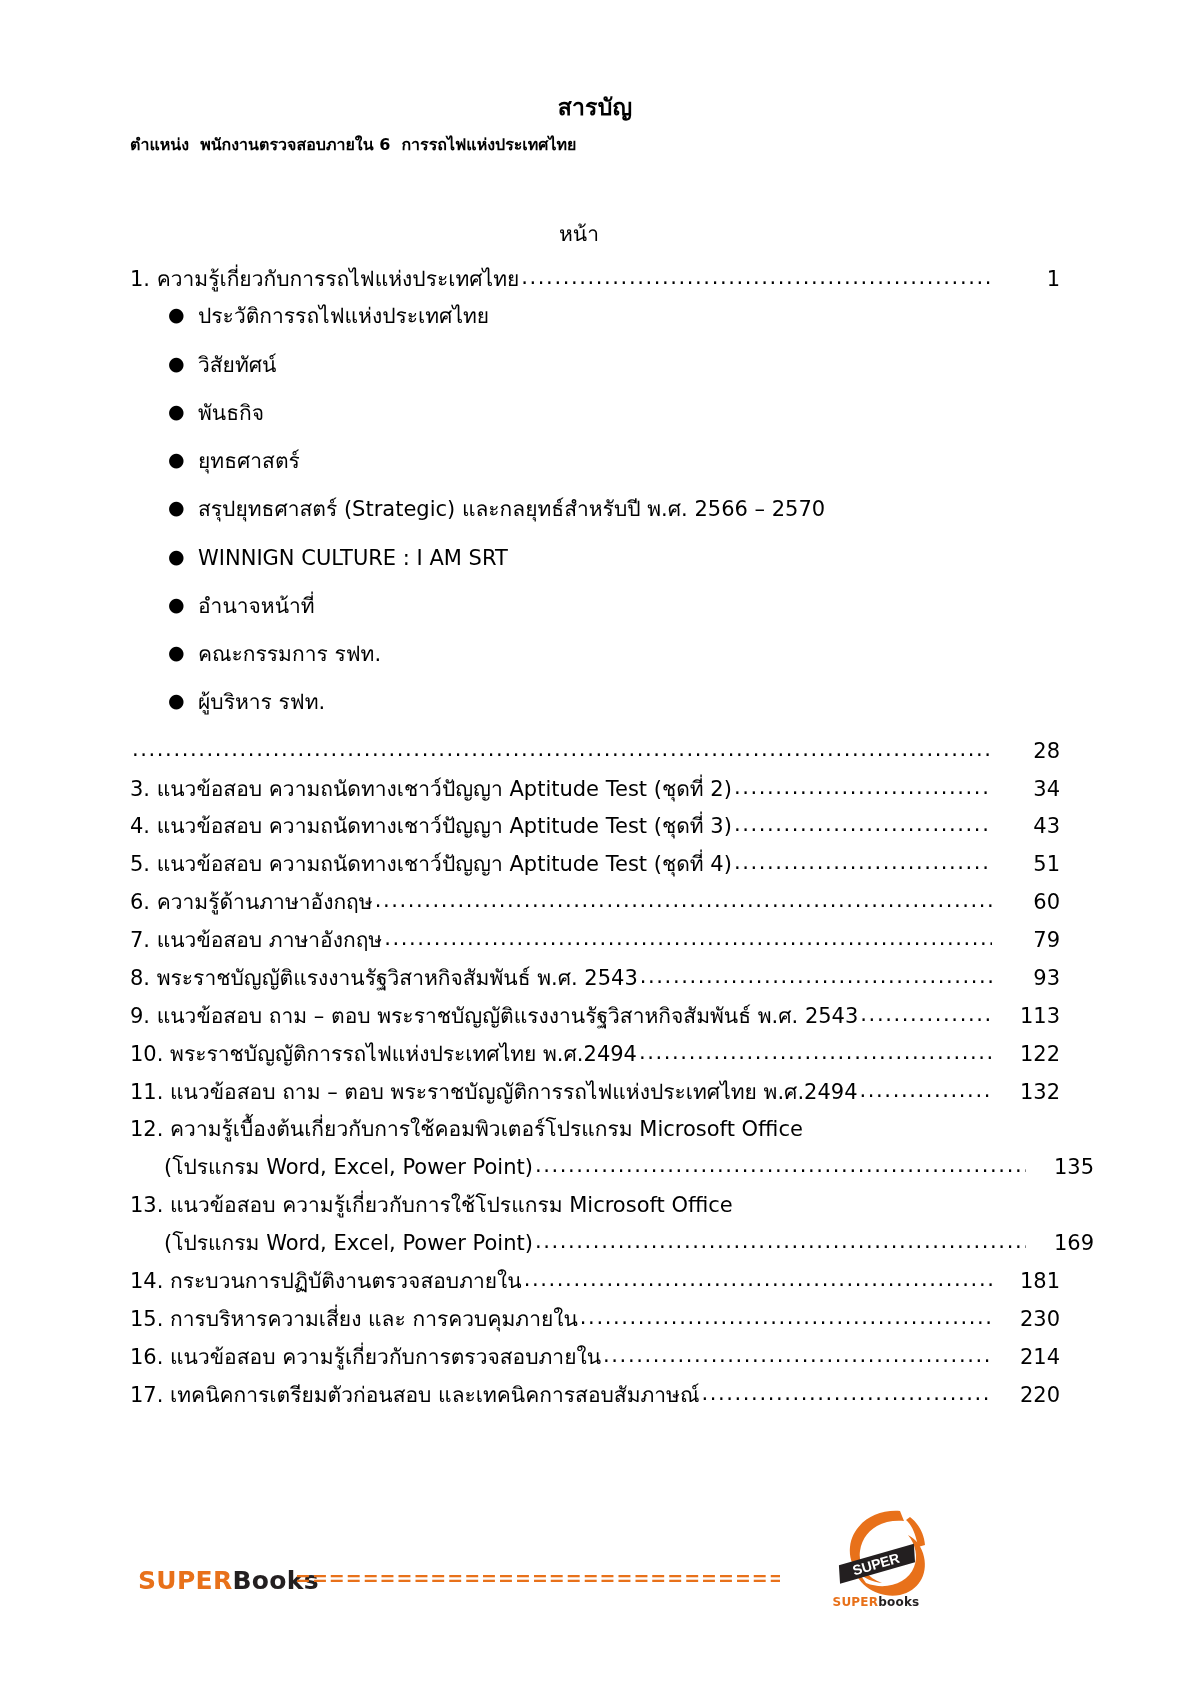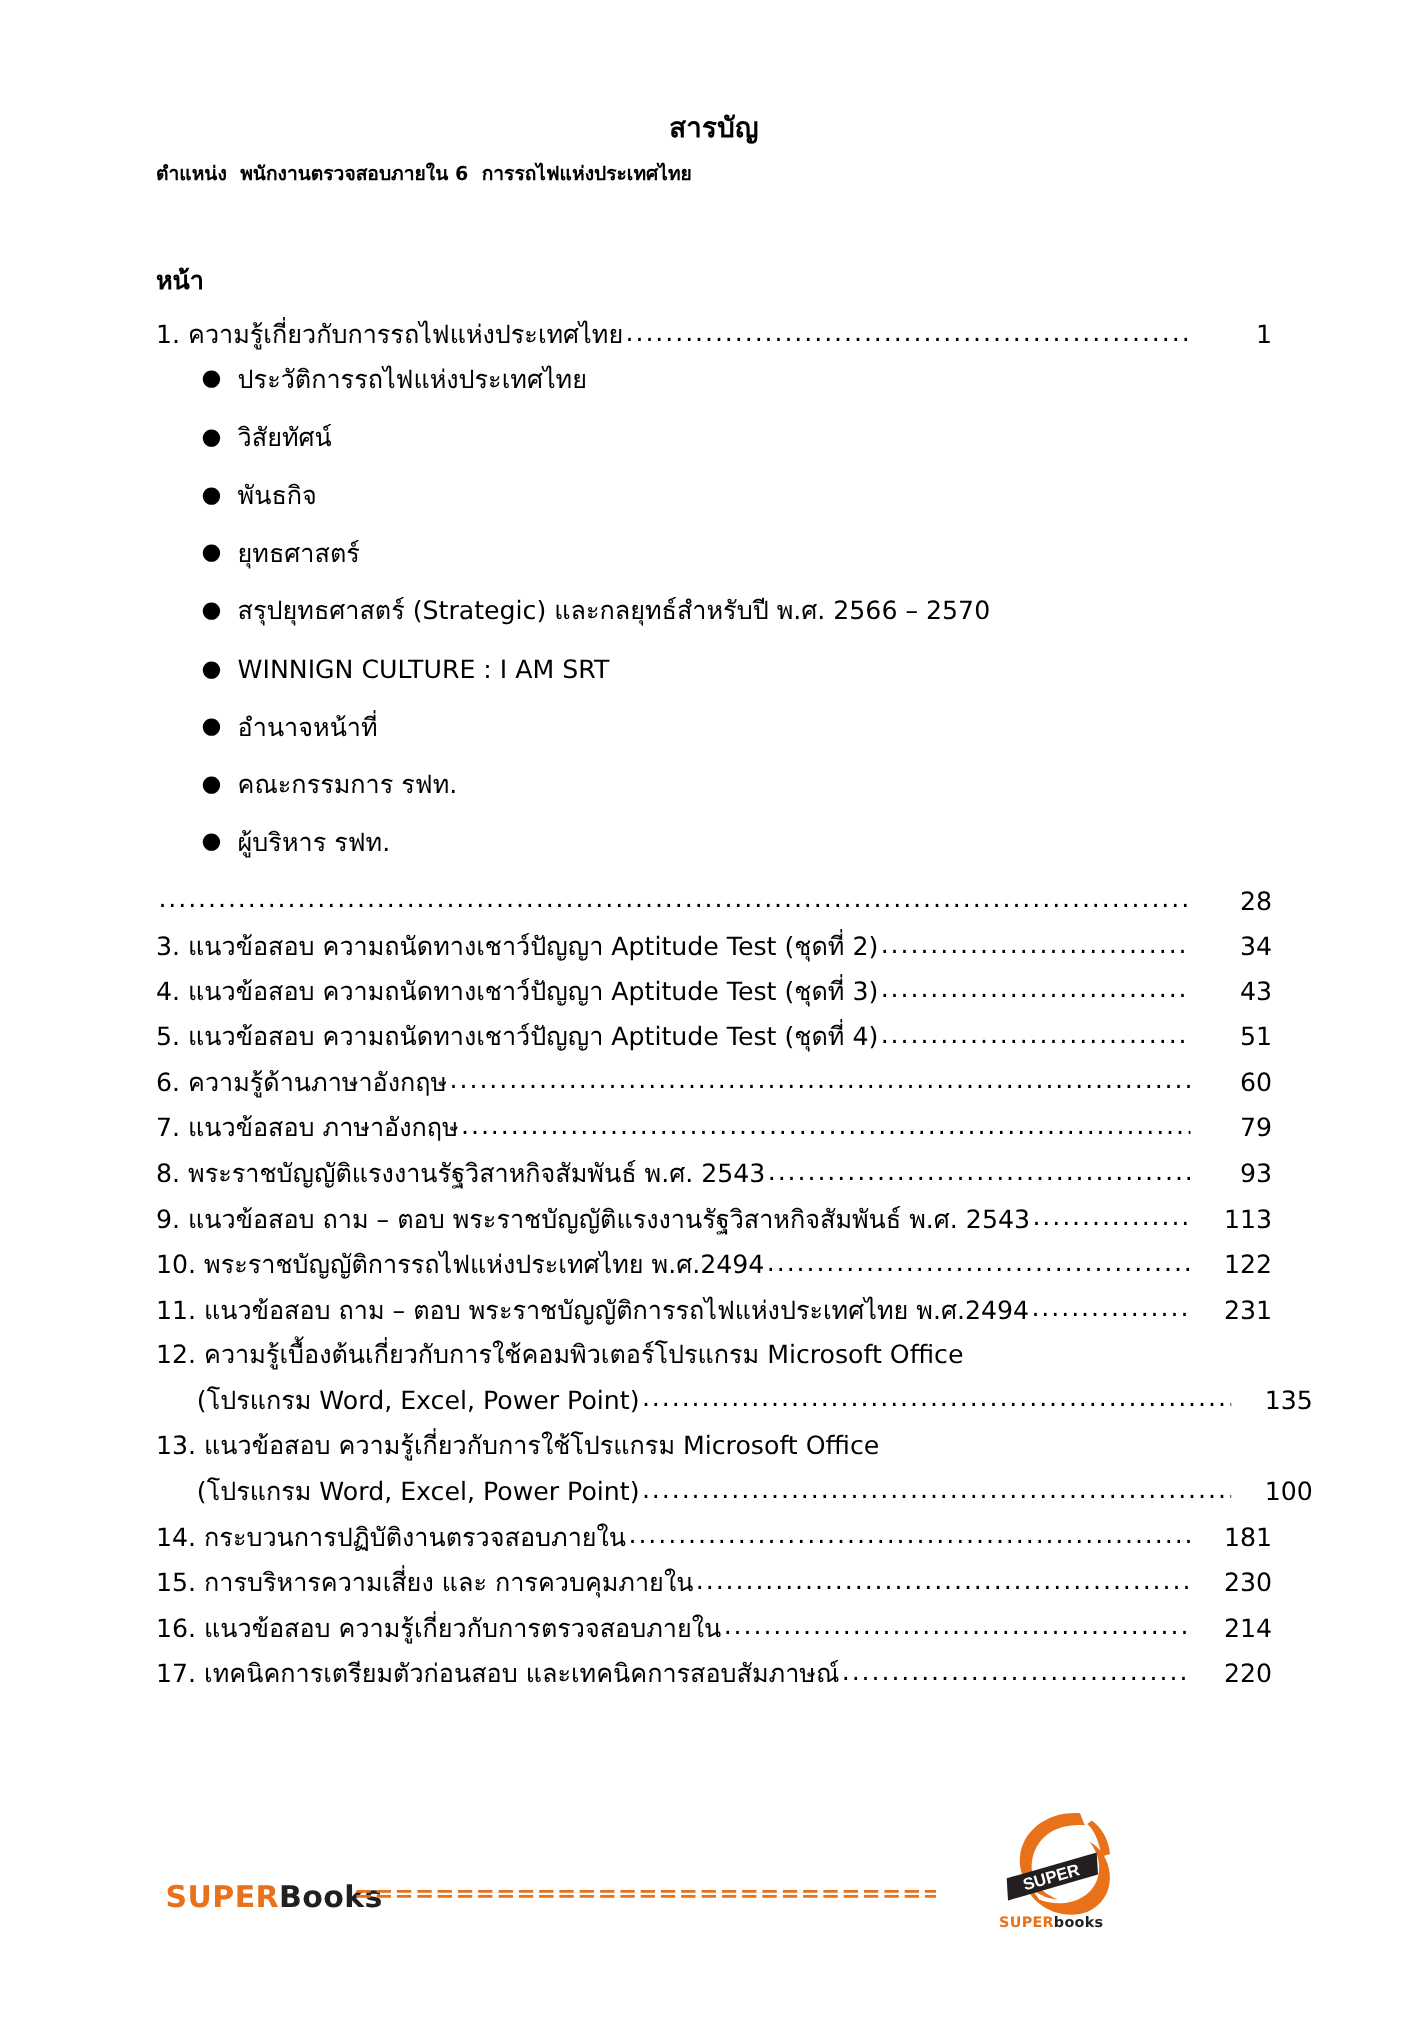--- a/index.html
+++ b/index.html
@@ -31,23 +31,23 @@
     letter-spacing: 0.2px;
   }
   .doc-subtitle {
     font-size: 16px;
     font-weight: bold;
     line-height: 1.5;
     margin: 0 0 60px 0;
     white-space: pre;
   }
   .page-col-header {
-    text-align: left;
-    font-size: 21px;
-    font-weight: bold;
+    text-align: center;
+    font-size: 21px;
+    font-weight: normal;
     padding-right: 32px;
     margin-bottom: 16px;
   }
   .toc {
     width: 100%;
   }
   .toc-row {
     display: flex;
     align-items: baseline;
     font-size: 21px;
@@ -259,41 +259,41 @@
         <span class="toc-pageno">113</span>
       </div>
       <div class="toc-row">
         <span class="toc-label">10. พระราชบัญญัติการรถไฟแห่งประเทศไทย พ.ศ.2494</span>
         <span class="leader">......................................................................................................................................................................................................................</span>
         <span class="toc-pageno">122</span>
       </div>
       <div class="toc-row">
         <span class="toc-label">11. แนวข้อสอบ ถาม – ตอบ พระราชบัญญัติการรถไฟแห่งประเทศไทย พ.ศ.2494</span>
         <span class="leader">......................................................................................................................................................................................................................</span>
-        <span class="toc-pageno">231</span>
+        <span class="toc-pageno">132</span>
       </div>
       <div class="toc-row no-leader">
         <span class="toc-label">12. ความรู้เบื้องต้นเกี่ยวกับการใช้คอมพิวเตอร์โปรแกรม Microsoft Office</span>
         <span class="leader">......................................................................................................................................................................................................................</span>
         <span class="toc-pageno"></span>
       </div>
       <div class="toc-row cont">
         <span class="toc-label">(โปรแกรม Word, Excel, Power Point)</span>
         <span class="leader">......................................................................................................................................................................................................................</span>
         <span class="toc-pageno">135</span>
       </div>
       <div class="toc-row no-leader">
         <span class="toc-label">13. แนวข้อสอบ ความรู้เกี่ยวกับการใช้โปรแกรม Microsoft Office</span>
         <span class="leader">......................................................................................................................................................................................................................</span>
         <span class="toc-pageno"></span>
       </div>
       <div class="toc-row cont">
         <span class="toc-label">(โปรแกรม Word, Excel, Power Point)</span>
         <span class="leader">......................................................................................................................................................................................................................</span>
-        <span class="toc-pageno">100</span>
+        <span class="toc-pageno">169</span>
       </div>
       <div class="toc-row">
         <span class="toc-label">14. กระบวนการปฏิบัติงานตรวจสอบภายใน</span>
         <span class="leader">......................................................................................................................................................................................................................</span>
         <span class="toc-pageno">181</span>
       </div>
       <div class="toc-row">
         <span class="toc-label">15. การบริหารความเสี่ยง และ การควบคุมภายใน</span>
         <span class="leader">......................................................................................................................................................................................................................</span>
         <span class="toc-pageno">230</span>

